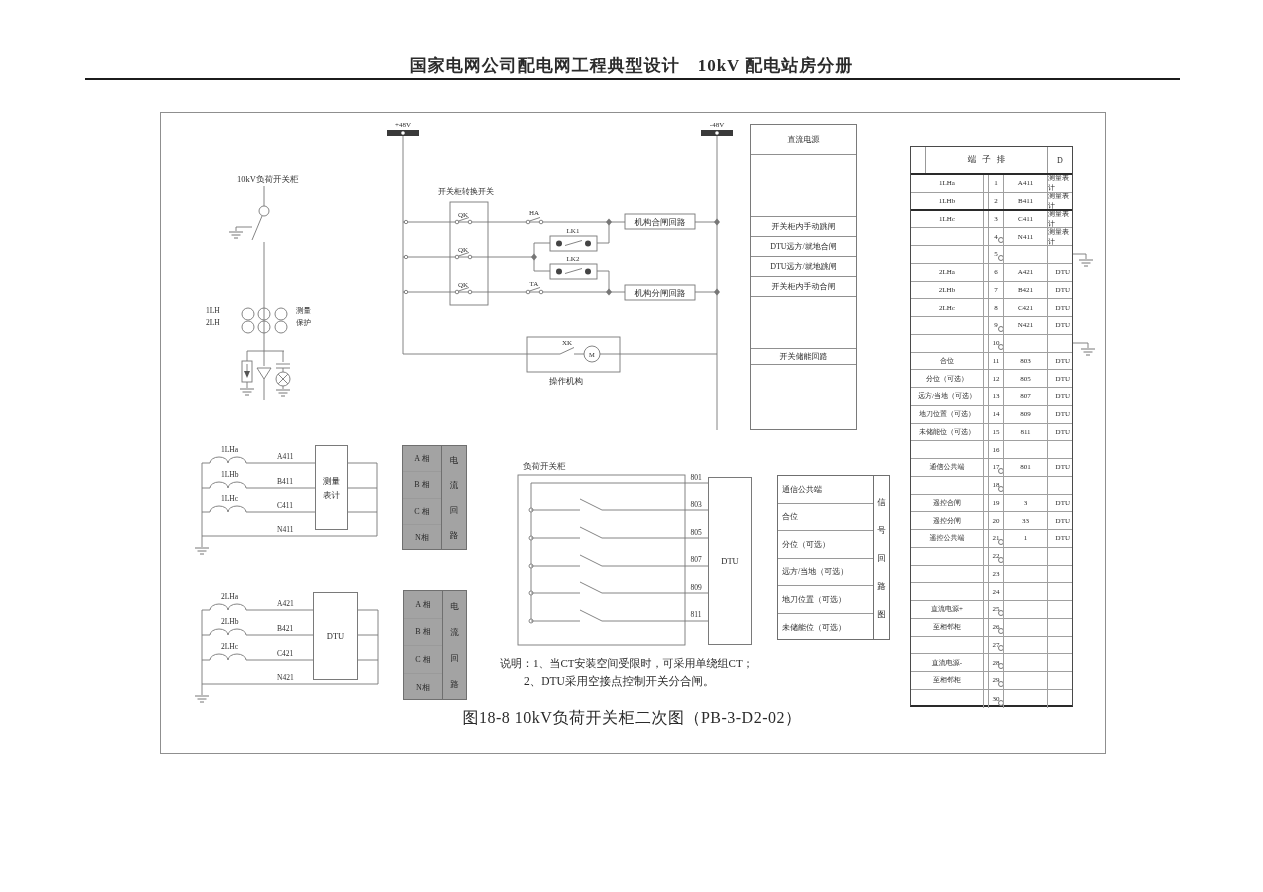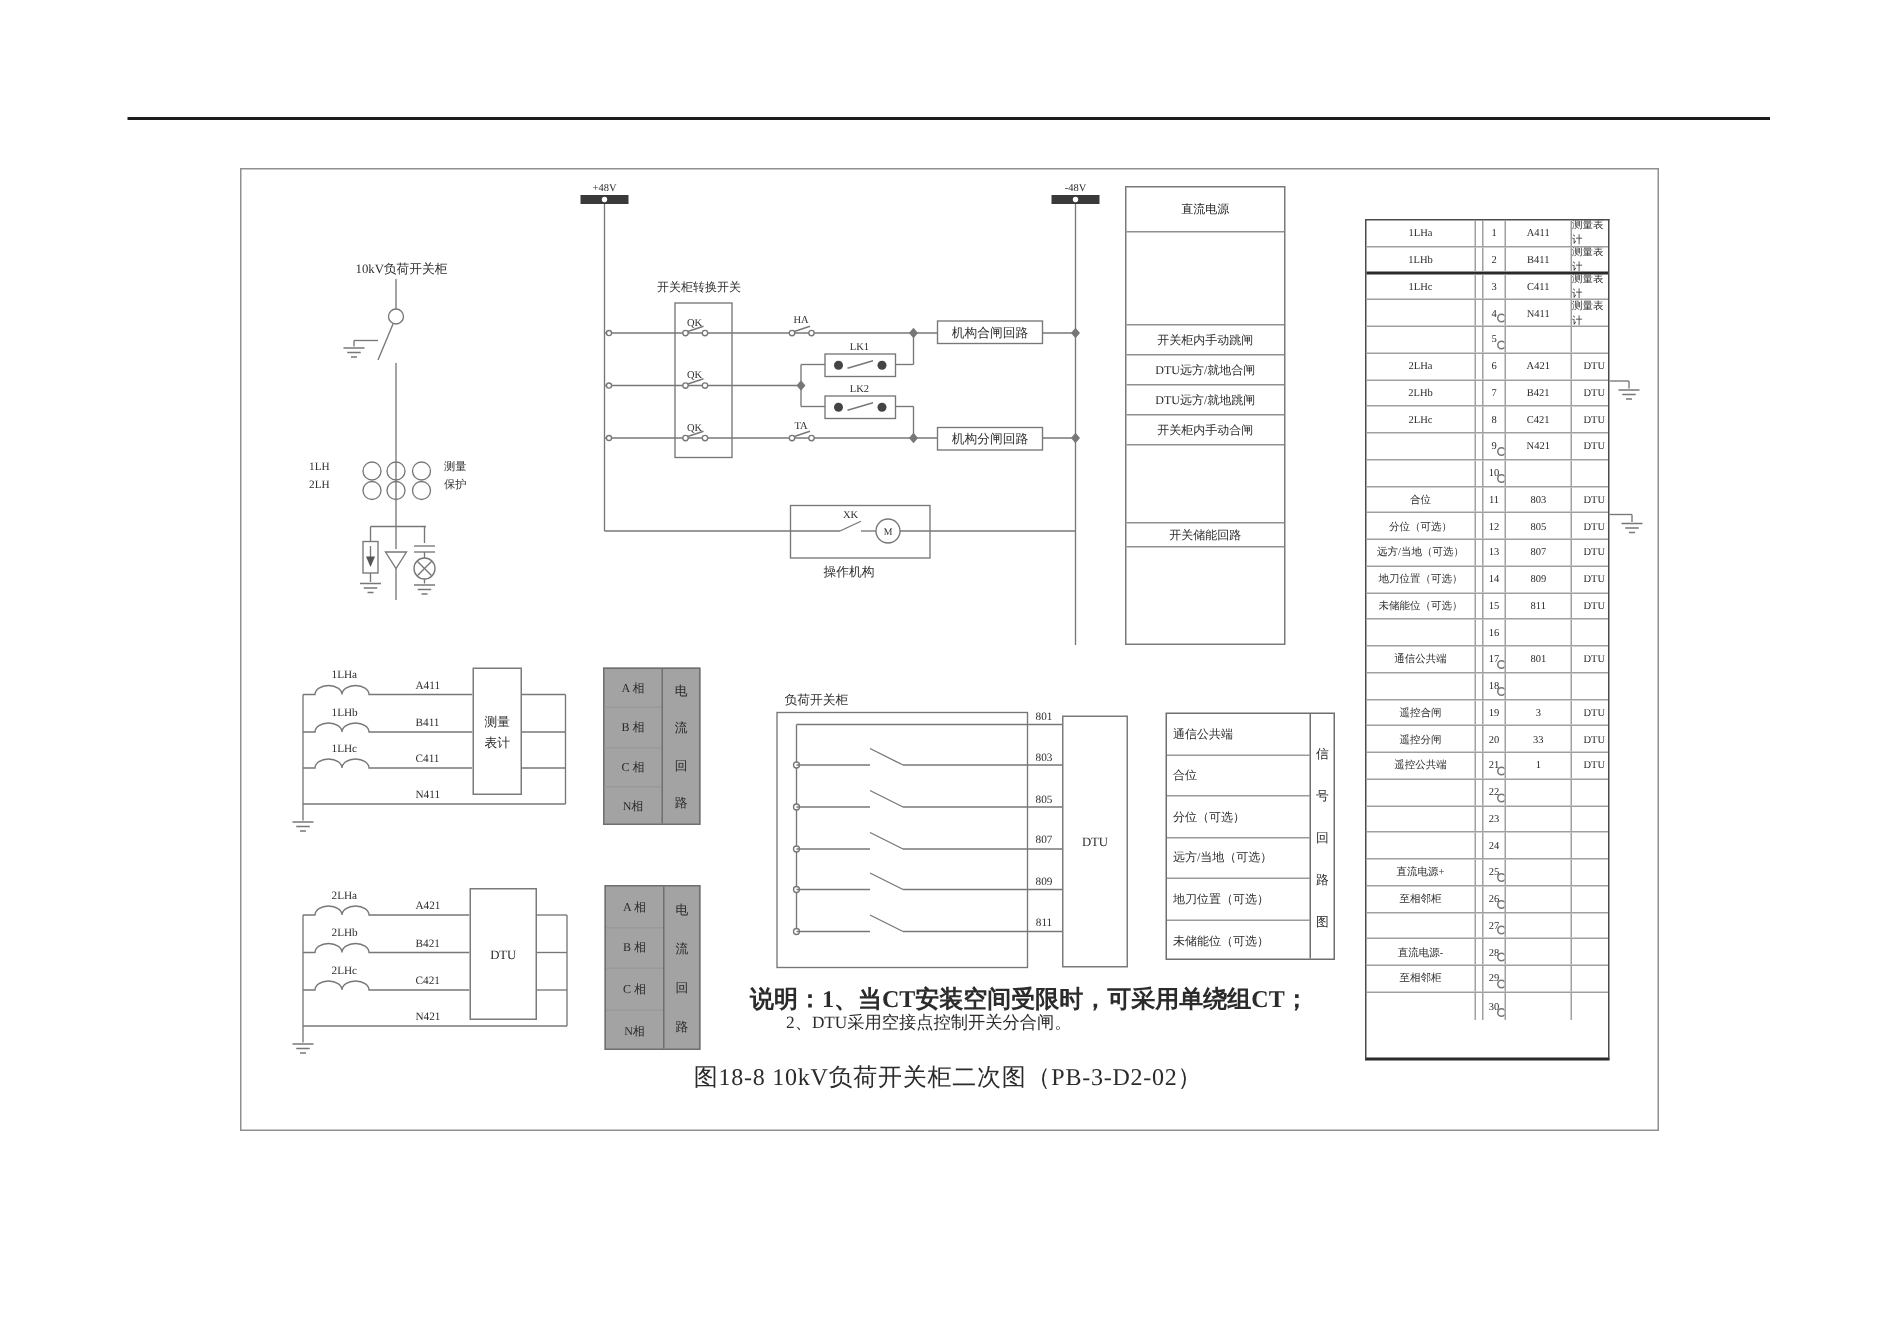--- a/index.html
+++ b/index.html
@@ -48,30 +48,31 @@
   .vtext{white-space:pre-line;text-align:center;font-size:8.5px;}
   .side-sig{line-height:28px;}
   
   .tph{border:1px solid #6f6f6f;box-sizing:border-box;display:flex;background:#a3a3a3;}
   .tph .prows{width:38px;}
   .prow{border-bottom:1px solid #9a9a9a;display:flex;align-items:center;justify-content:center;
         font-size:8px;box-sizing:border-box;overflow:hidden;}
   .prow:last-child{border-bottom:none;}
   .tph .side{flex:1;border-left:1px solid #6f6f6f;display:flex;align-items:center;justify-content:center;}
   
-  .note1{left:500px;top:656px;font-size:16px;font-weight:bold;}
+  .note1{left:500px;top:656px;font-size:11px;}
   .note2{left:524px;top:674px;font-size:11.5px;}
   .fig-title{left:160px;top:708px;width:944px;text-align:center;font-size:16px;letter-spacing:0.5px;}
   .page-num{left:0;right:0;top:779px;text-align:center;font-size:12.5px;}
 </style>
 </head>
 <body>
 
 <div class="page">
 
+  <div class="abs hdr-title">国家电网公司配电网工程典型设计　10kV 配电站房分册</div>
   <div class="abs hdr-rule"></div>
   <div class="abs draw-border"></div>
 
   <svg class="overlay" width="1263" height="892" viewBox="0 0 1263 892">
     <defs>
       <g id="gnd" stroke="#777" stroke-width="1" fill="none">
         <line x1="-7" y1="0" x2="7" y2="0"></line>
           <line x1="-4.5" y1="3" x2="4.5" y2="3"></line>
           <line x1="-2" y1="6" x2="2" y2="6"></line>
       </g>
@@ -307,20 +308,25 @@
       <div class="dcell" style="height: 20px;">开关柜内手动跳闸</div>
       <div class="dcell" style="height: 20px;">DTU远方/就地合闸</div>
       <div class="dcell" style="height: 20px;">DTU远方/就地跳闸</div>
       <div class="dcell" style="height: 20px;">开关柜内手动合闸</div>
       <div class="dcell" style="height: 52px;"></div>
       <div class="dcell" style="height: 16px;">开关储能回路</div>
       <div class="dcell" style="height: 64px;"></div>
     </div>
 
   <div class="abs tterm">
+    <div class="thead">
+      <div class="h1"></div>
+      <div class="h2">端子排</div>
+      <div class="h3">D</div>
+    </div>
     <div>
         <div class="trow">
           <div class="c lab">1LHa</div>
           <div class="c sp"></div>
           <div class="c no">1</div>
           <div class="c wi">A411</div>
           <div class="c de">测量表计</div>
         </div>
         <div class="trow thick">
           <div class="c lab">1LHb</div>

